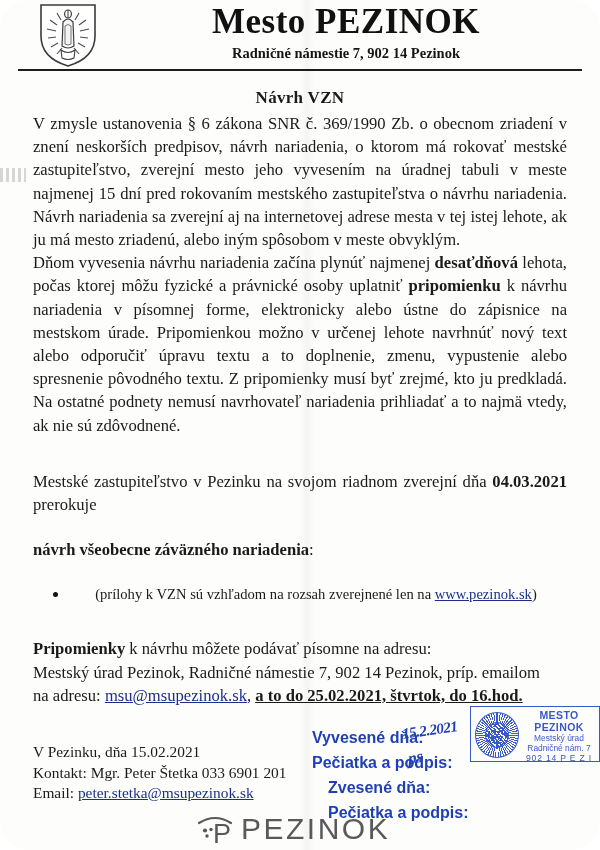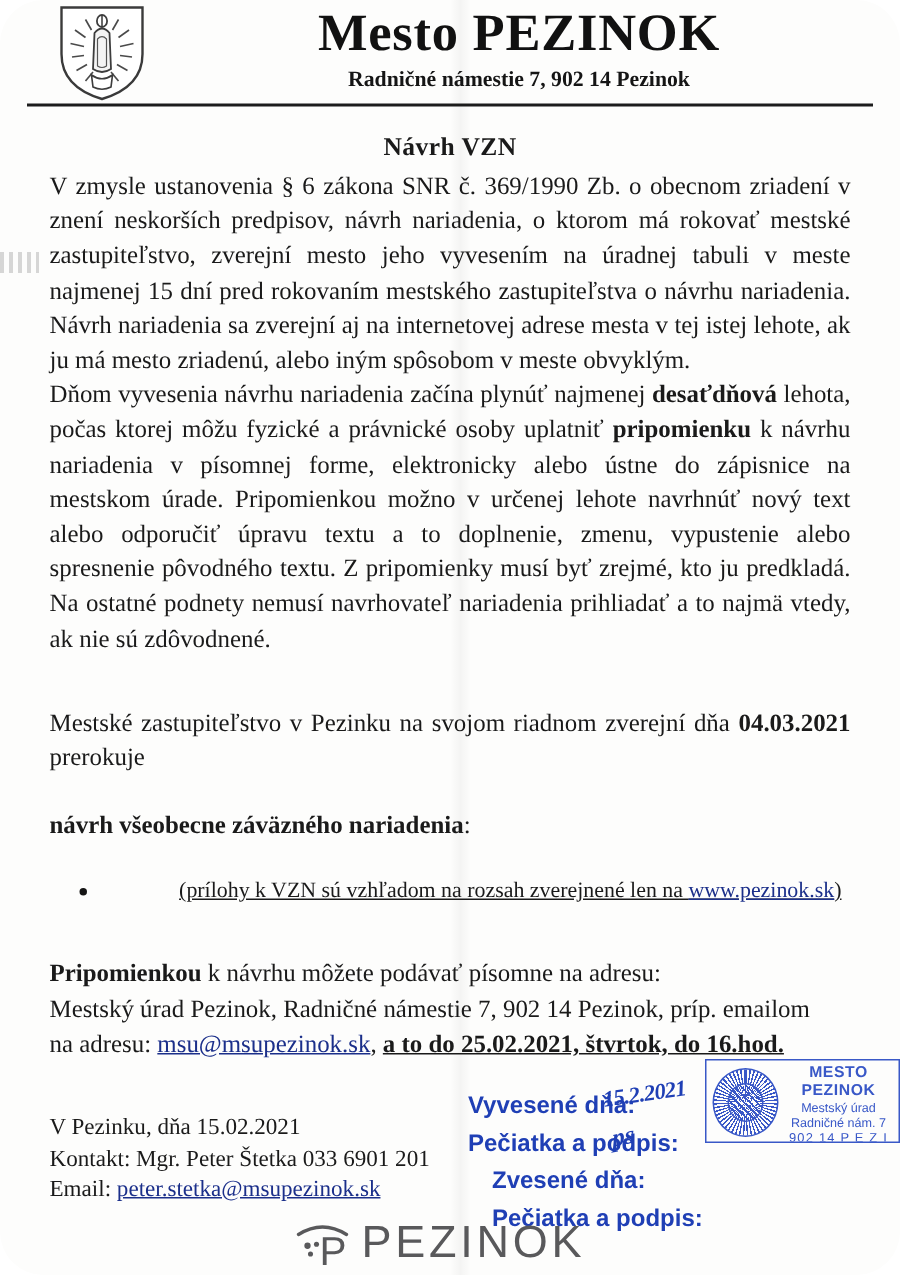--- a/index.html
+++ b/index.html
@@ -137,23 +137,22 @@
     top: 9px;
     width: 5px;
     height: 5px;
     background: #141414;
     border-radius: 50%;
   }
   .bullet-note {
     font-weight: normal;
     font-size: 14.6px;
     line-height: 20px;
-    text-align: right;
+    text-align: center;
     padding-top: 1px;
-    text-decoration: underline;
   }
 
   
   .stamp-form {
     position: absolute;
     left: 312px;
     top: 725px;
     width: 190px;
     color: #1f3fb5;
     font-family: "Liberation Sans", sans-serif;
@@ -323,21 +322,21 @@
     <div class="spacer-md"></div>
 
     <ul class="bullet-block">
       <li class="bullet-item">
         <div class="bullet-note"><span>(prílohy k VZN sú vzhľadom na rozsah zverejnené len na </span><a class="link" href="#">www.pezinok.sk</a><span>)</span></div>
       </li>
     </ul>
 
     <div class="spacer-lg"></div>
 
-    <p class="para" style="text-align:left"><b>Pripomienkou</b><span> k návrhu môžete podávať písomne na adresu:</span><br>
+    <p class="para" style="text-align:left"><b>Pripomienky</b><span> k návrhu môžete podávať písomne na adresu:</span><br>
       <span>Mestský úrad Pezinok, Radničné námestie 7, 902 14 Pezinok, príp. emailom</span><br>
       <span>na adresu: </span><a class="link" href="#">msu@msupezinok.sk</a><span>, </span><b class="ul">a to do 25.02.2021, štvrtok, do 16.hod.</b></p>
   </div>
 
   <div class="footer-contact">
     <div>V Pezinku, dňa 15.02.2021</div>
     <div>Kontakt: Mgr. Peter Štetka 033 6901 201</div>
     <div><span>Email: </span><a class="link" href="#">peter.stetka@msupezinok.sk</a></div>
   </div>
 

